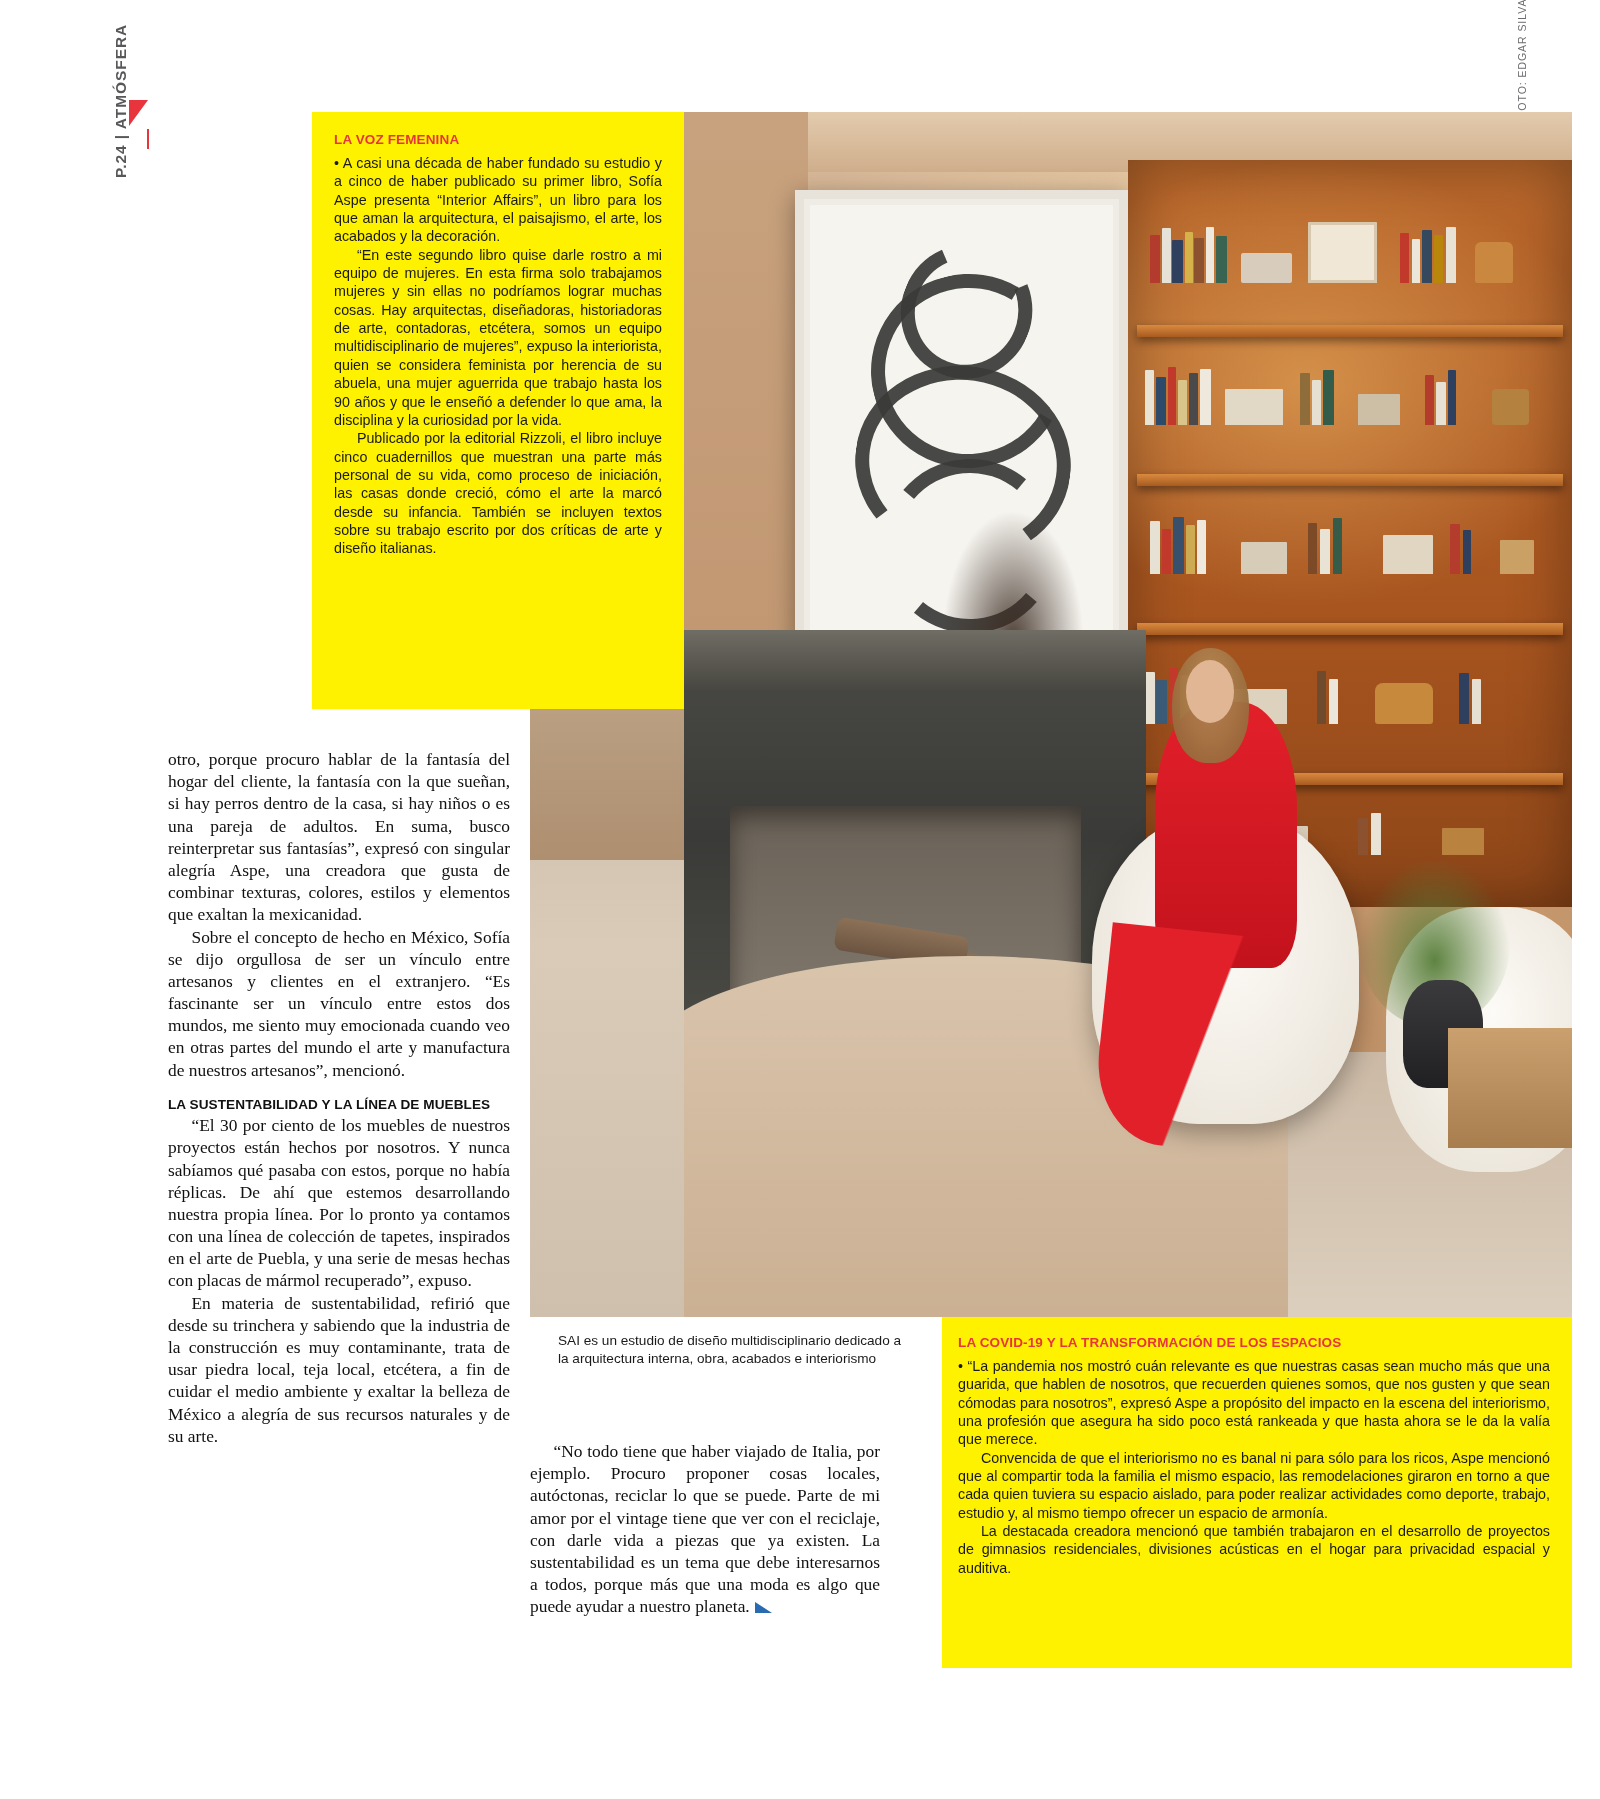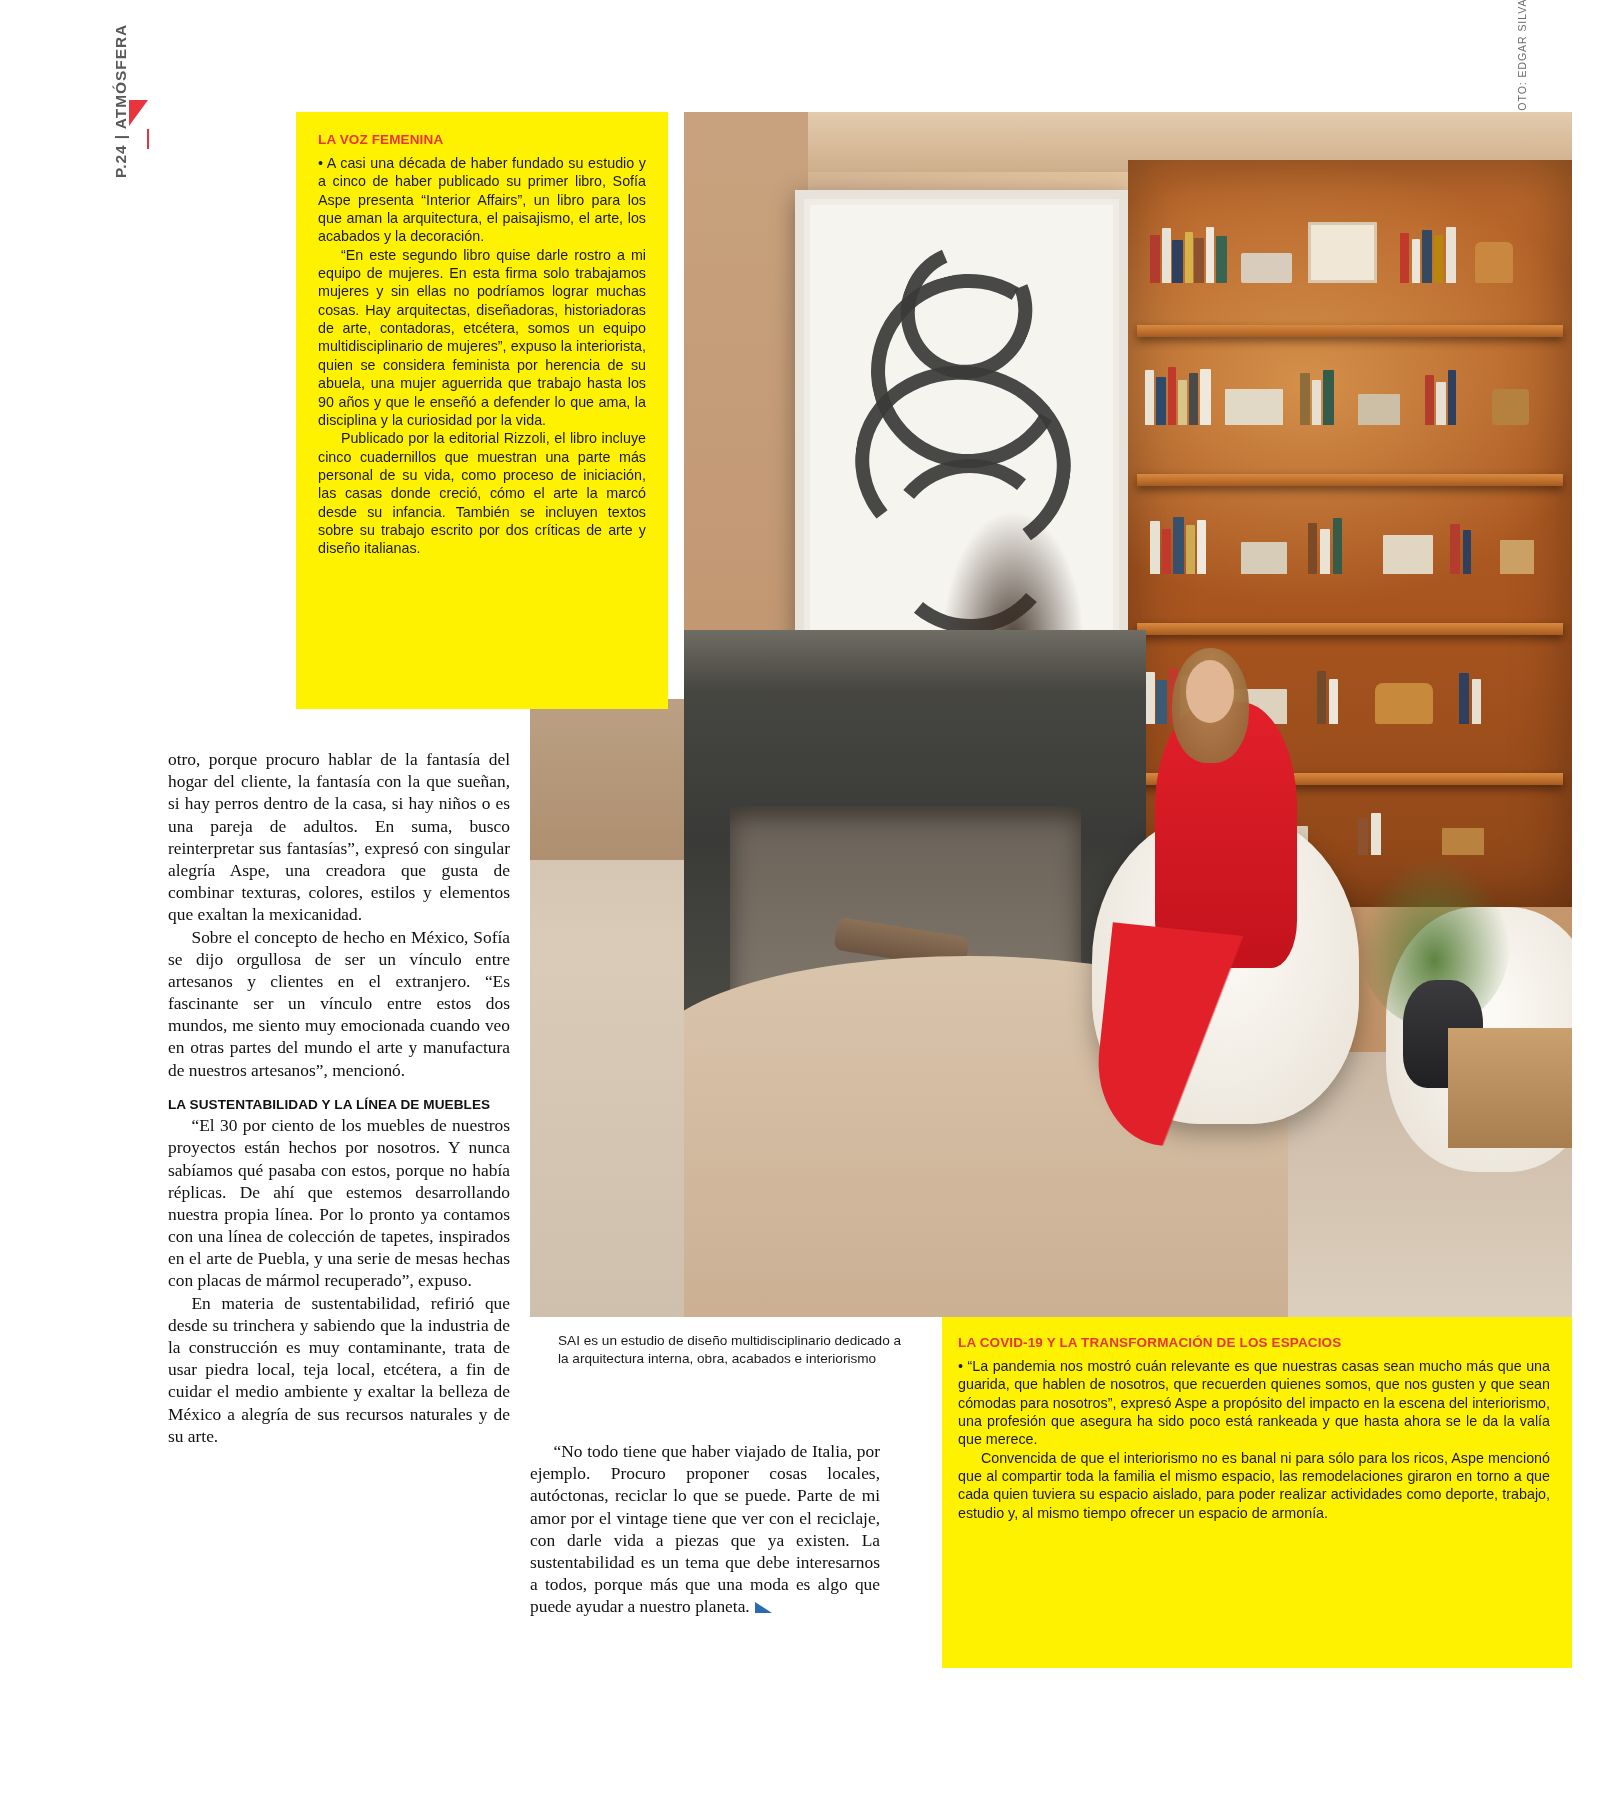--- a/index.html
+++ b/index.html
@@ -69,21 +69,21 @@
     background: #9b9b9e;
   }
 
   
   .yellow-box {
     position: absolute;
     background: #fff200;
     box-sizing: border-box;
   }
   .box-top {
-    left: 296px;
+    left: 312px;
     top: 112px;
     width: 372px;
     height: 597px;
     padding: 20px 22px 10px 22px;
   }
   .box-bottom {
     left: 942px;
     top: 1317px;
     width: 630px;
     height: 351px;
@@ -570,20 +570,21 @@
     <p>“En este segundo libro quise darle rostro a mi equipo de mujeres. En esta firma solo trabajamos mujeres y sin ellas no podríamos lograr muchas cosas. Hay arquitectas, diseñadoras, historiadoras de arte, contadoras, etcétera, somos un equipo multidisciplinario de mujeres”, expuso la interiorista, quien se considera feminista por herencia de su abuela, una mujer aguerrida que trabajo hasta los 90 años y que le enseñó a defender lo que ama, la disciplina y la curiosidad por la vida.</p>
     <p>Publicado por la editorial Rizzoli, el libro incluye cinco cuadernillos que muestran una parte más personal de su vida, como proceso de iniciación, las casas donde creció, cómo el arte la marcó desde su infancia. También se incluyen textos sobre su trabajo escrito por dos críticas de arte y diseño italianas.</p>
   </div>
 </div>
 
 <div class="yellow-box box-bottom">
   <div class="kicker">LA COVID-19 Y LA TRANSFORMACIÓN DE LOS ESPACIOS</div>
   <div class="yellow-body">
     <p class="first">• “La pandemia nos mostró cuán relevante es que nuestras casas sean mucho más que una guarida, que hablen de nosotros, que recuerden quienes somos, que nos gusten y que sean cómodas para nosotros”, expresó Aspe a propósito del impacto en la escena del interiorismo, una profesión que asegura ha sido poco está rankeada y que hasta ahora se le da la valía que merece.</p>
     <p>Convencida de que el interiorismo no es banal ni para sólo para los ricos, Aspe mencionó que al compartir toda la familia el mismo espacio, las remodelaciones giraron en torno a que cada quien tuviera su espacio aislado, para poder realizar actividades como deporte, trabajo, estudio y, al mismo tiempo ofrecer un espacio de armonía.</p>
+    <p>La destacada creadora mencionó que también trabajaron en el desarrollo de proyectos de gimnasios residenciales, divisiones acústicas en el hogar para privacidad espacial y auditiva.</p>
   </div>
 </div>
 
 <div class="col col-1">
   <p class="first">otro, porque procuro hablar de la fantasía del hogar del cliente, la fantasía con la que sueñan, si hay perros dentro de la casa, si hay niños o es una pareja de adultos. En suma, busco reinterpretar sus fantasías”, expresó con singular alegría Aspe, una creadora que gusta de combinar texturas, colores, estilos y elementos que exaltan la mexicanidad.</p>
   <p>Sobre el concepto de hecho en México, Sofía se dijo orgullosa de ser un vínculo entre artesanos y clientes en el extranjero. “Es fascinante ser un vínculo entre estos dos mundos, me siento muy emocionada cuando veo en otras partes del mundo el arte y manufactura de nuestros artesanos”, mencionó.</p>
   <h3>LA SUSTENTABILIDAD Y LA LÍNEA DE MUEBLES</h3>
   <p>“El 30 por ciento de los muebles de nuestros proyectos están hechos por nosotros. Y nunca sabíamos qué pasaba con estos, porque no había réplicas. De ahí que estemos desarrollando nuestra propia línea. Por lo pronto ya contamos con una línea de colección de tapetes, inspirados en el arte de Puebla, y una serie de mesas hechas con placas de mármol recuperado”, expuso.</p>
   <p>En materia de sustentabilidad, refirió que desde su trinchera y sabiendo que la industria de la construcción es muy contaminante, trata de usar piedra local, teja local, etcétera, a fin de cuidar el medio ambiente y exaltar la belleza de México a alegría de sus recursos naturales y de su arte.</p>
 </div>

